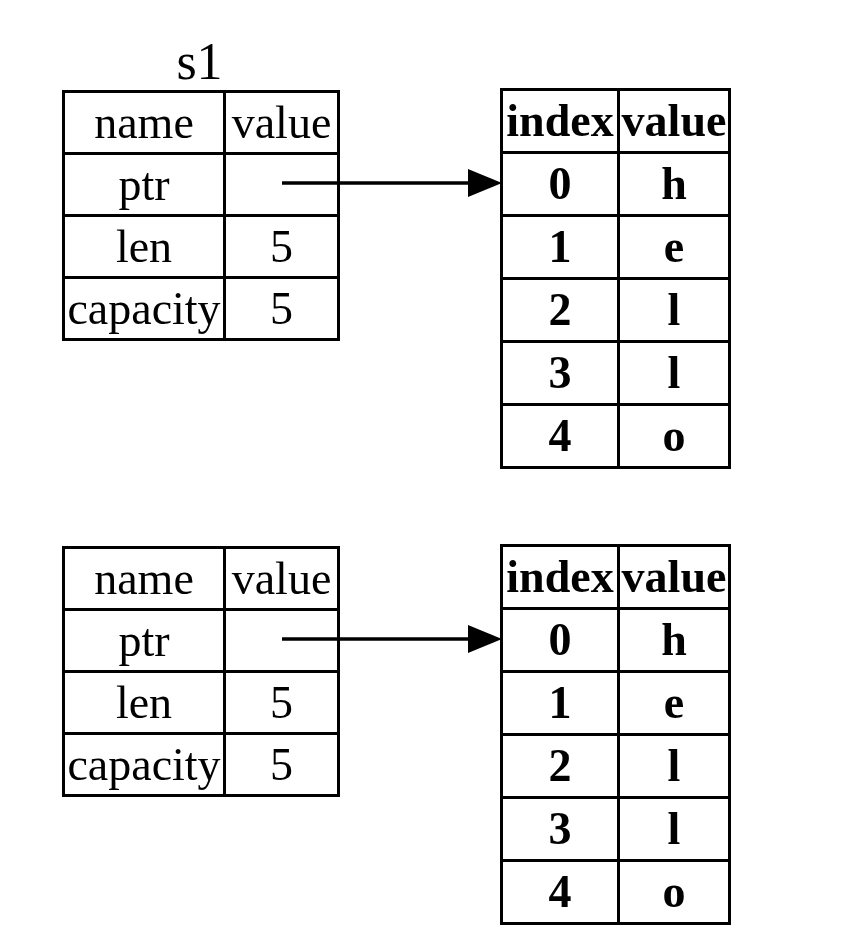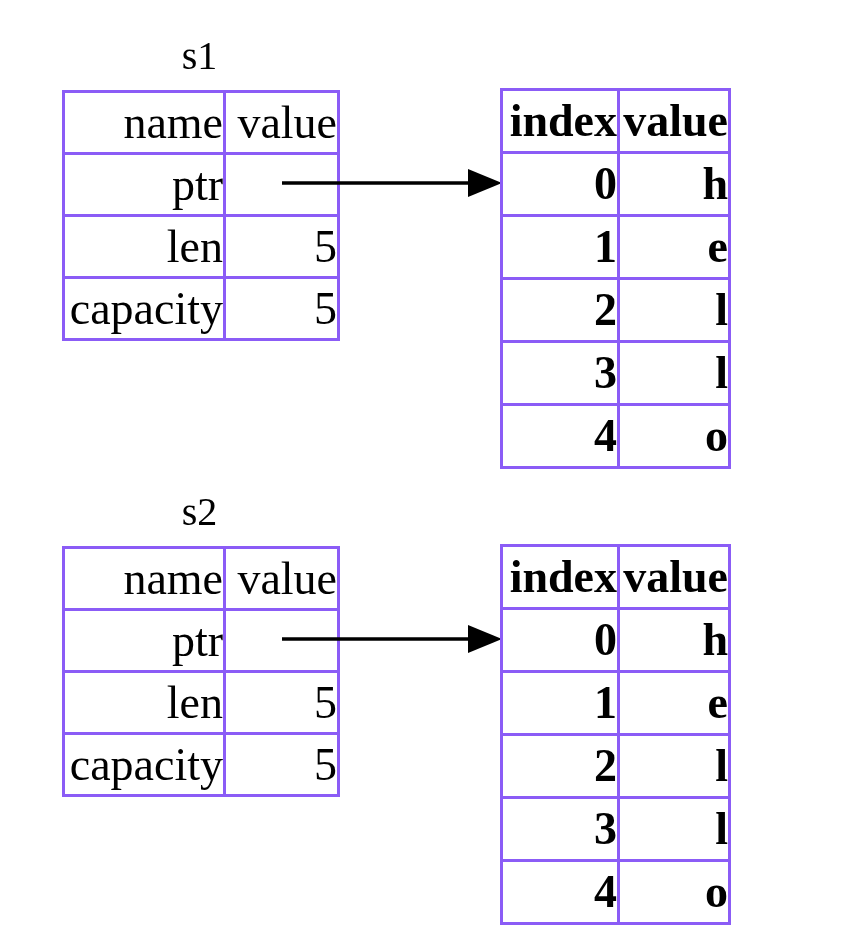--- a/index.html
+++ b/index.html
@@ -9,32 +9,32 @@
     height: 952px;
     background: #ffffff;
     font-family: "Liberation Serif", "DejaVu Serif", serif;
     color: #000000;
   }
   .group-title {
     position: absolute;
     left: 62px;
     width: 275px;
     text-align: center;
-    font-size: 40px;
+    font-size: 52px;
     line-height: 1;
   }
   .memtable {
     position: absolute;
     border-collapse: collapse;
     table-layout: fixed;
     background: #ffffff;
   }
   .memtable td {
-    border: 3px solid #8b5cf6;
-    text-align: right;
+    border: 3px solid #000000;
+    text-align: center;
     vertical-align: middle;
     font-size: 46px;
     line-height: 1;
     padding: 0;
     overflow: hidden;
     white-space: nowrap;
   }
   .stack-table { width: 275px; }
   .stack-table td { height: 59px; }
   .heap-table  { width: 228px; font-weight: bold; }
@@ -113,21 +113,20 @@
       <td>3</td>
       <td>l</td>
     </tr>
     <tr>
       <td>4</td>
       <td>o</td>
     </tr>
   </tbody>
     </table>
 
-  <div id="title-1" class="group-title">s2</div>
 
   <table id="stack-1" class="memtable stack-table">
     <colgroup>
         <col style="width:161px">
         <col style="width:114px">
       </colgroup>
     <tbody>
         <tr>
       <td>name</td>
       <td>value</td>

